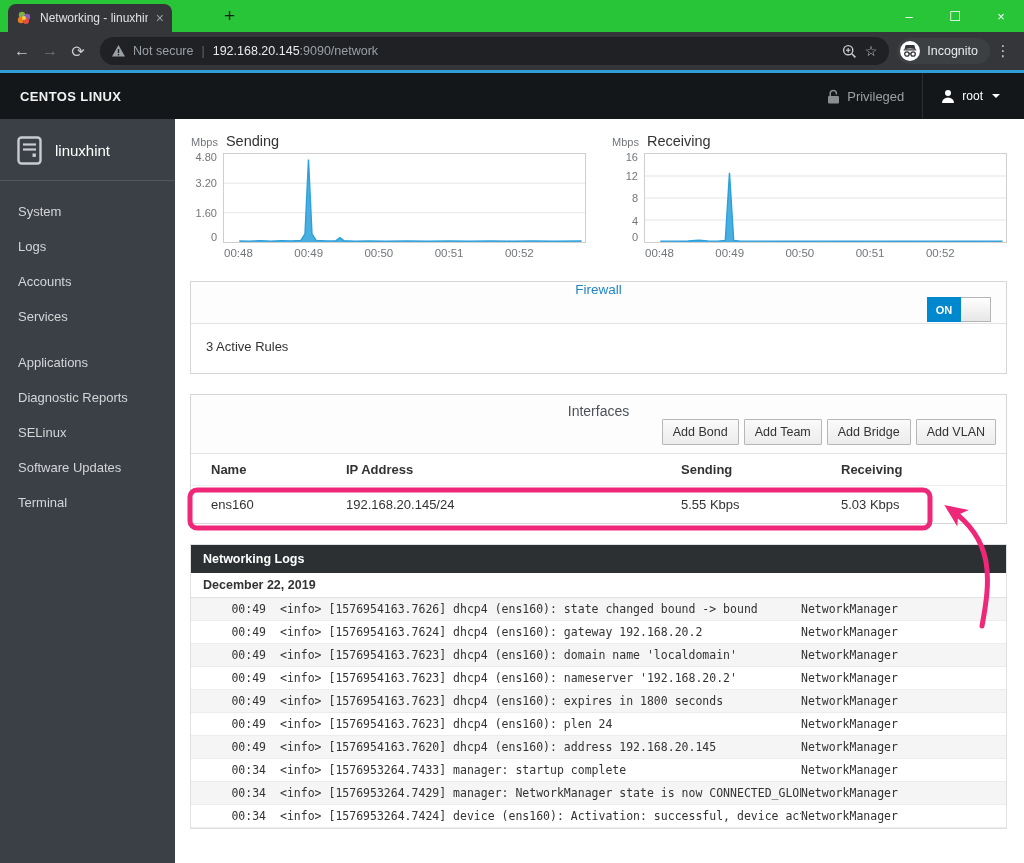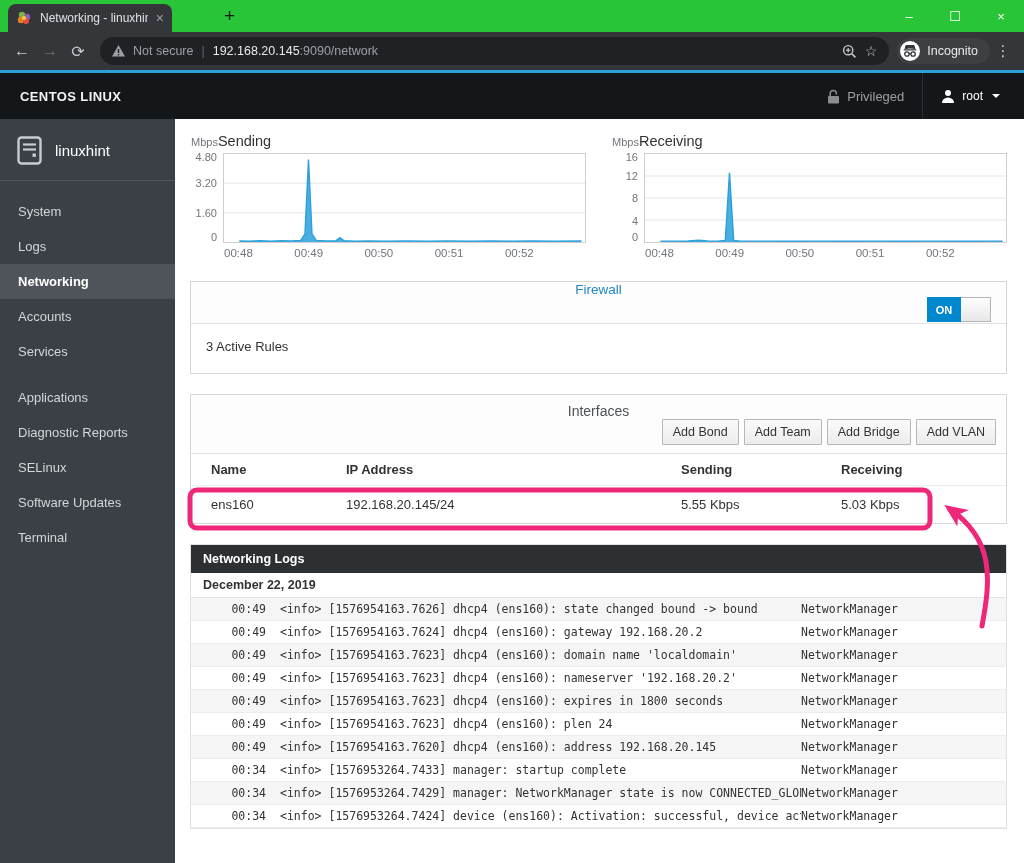--- a/index.html
+++ b/index.html
@@ -44,21 +44,21 @@
   .host-label { color:#fff; font-size:15px; }
   .side-div { border-bottom:1px solid #51565c; }
   .nav { padding-top:13px; }
   .nav-item { padding:10px 0 10px 18px; font-size:13px; color:#d3d6d9; cursor:default; }
   .nav-item.active { background:#4e545a; color:#fff; font-weight:bold; }
   .nav-item.gap { margin-top:11px; }
   .main { flex:1; background:#fff; padding:14px 17px 0 15px; overflow:hidden; }
   
   .charts { display:flex; gap:25px; }
   .chart { flex:1; }
-  .chart-head { display:flex; align-items:baseline; padding-left:1px; height:20px; }
+  .chart-head { display:flex; align-items:baseline; gap:8px; padding-left:1px; height:20px; }
   .chart-unit { font-size:11px; color:#72767b; }
   .chart-title { font-size:14.5px; color:#333; }
   .chart-body { display:flex; }
   .yl { width:33px; position:relative; height:90px; flex-shrink:0; }
   .yl span { position:absolute; right:6px; font-size:11px; color:#72767b; }
   .plot { flex:1; height:90px; border:1px solid #cfcfcf; display:block; }
   .xl { position:relative; height:18px; margin-left:33px; }
   .xl span { position:absolute; top:4px; transform:translateX(-50%); font-size:11.5px; color:#72767b; }
   
   .panel { border:1px solid #d6d6d6; margin-top:20px; }
@@ -182,21 +182,20 @@
         <line x1="6" y1="8.5" x2="19" y2="8.5" stroke="#c8ccd0" stroke-width="2.2"></line>
         <line x1="6" y1="13.5" x2="19" y2="13.5" stroke="#c8ccd0" stroke-width="2.2"></line>
         <rect x="15.5" y="17.5" width="3.4" height="3.4" fill="#c8ccd0"></rect>
       </svg>
       <span class="host-label">linuxhint</span>
     </div>
     <div class="side-div"></div>
     <div class="nav">
         <div class="nav-item">System</div>
         <div class="nav-item">Logs</div>
-        <div class="nav-item active">Networking</div>
         <div class="nav-item">Accounts</div>
         <div class="nav-item">Services</div>
         <div class="nav-item gap">Applications</div>
         <div class="nav-item">Diagnostic Reports</div>
         <div class="nav-item">SELinux</div>
         <div class="nav-item">Software Updates</div>
         <div class="nav-item">Terminal</div>
       </div>
 
   </div>

